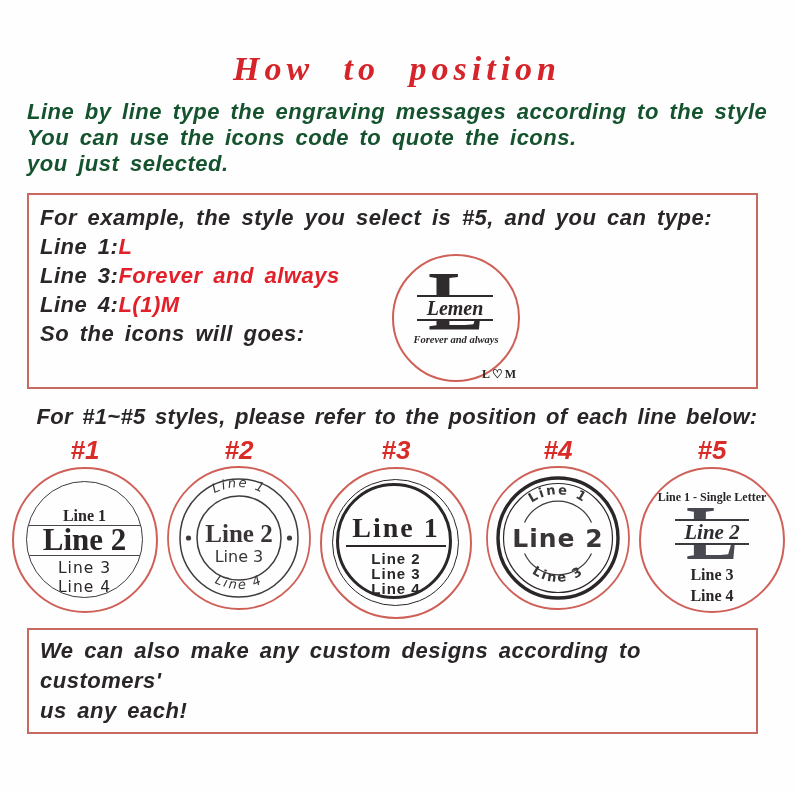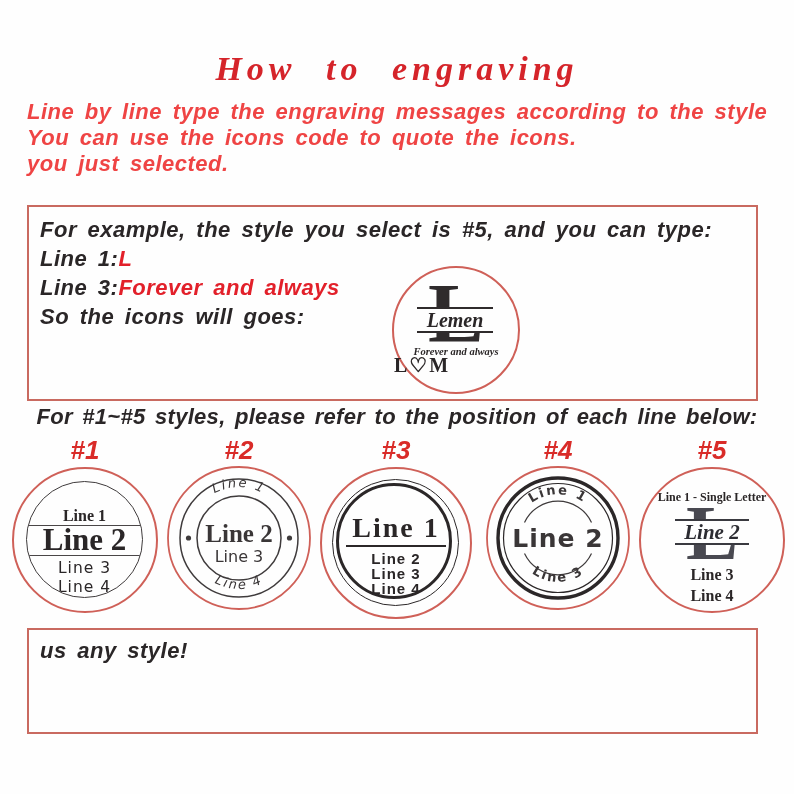--- a/index.html
+++ b/index.html
@@ -8,47 +8,47 @@
   .abs{position:absolute;}
 
   
   .title{top:50px;left:0;width:100%;text-align:center;
          font-family:"Liberation Serif",serif;font-style:italic;font-weight:bold;
          font-size:34px;color:#d5242a;letter-spacing:5px;word-spacing:16px;}
 
   
   .intro{left:27px;top:99px;width:745px;
          font-weight:bold;font-style:italic;font-size:22px;line-height:26px;
-         letter-spacing:.5px;word-spacing:4px;color:#ef4444;}
+         letter-spacing:.5px;word-spacing:4px;color:#14532d;}
 
   
   .redbox{border:2px solid #c96a60;background:#fefefe;}
-  .box1{left:27px;top:193px;width:727px;height:192px;margin-top:12px;}
+  .box1{left:27px;top:193px;width:727px;height:192px;}
   .box2{left:27px;top:628px;width:727px;height:102px;}
 
   .box1-text{left:11px;top:8px;font-weight:bold;font-style:italic;font-size:22px;
              letter-spacing:.5px;word-spacing:4px;}
   .box1-text .row{height:29px;line-height:29px;white-space:nowrap;}
   .red-val{color:#e2202a;}
 
   .box2-text{left:11px;top:6px;font-weight:bold;font-style:italic;font-size:22px;
              line-height:30px;letter-spacing:.5px;word-spacing:4px;}
 
   
   .preview{left:363px;top:59px;width:124px;height:124px;border:2px solid #cf6058;border-radius:50%;}
   .mono-letter{left:0;top:15px;width:100%;height:62px;display:flex;align-items:center;justify-content:center;
                font-family:"Liberation Serif",serif;font-weight:bold;font-size:84px;line-height:1;color:#2f2b2c;z-index:1;}
   .mono-band{left:23px;top:39px;width:76px;height:22px;background:#fefefe;
              border-top:2px solid #2f2b2c;border-bottom:2px solid #2f2b2c;z-index:2;
              display:flex;align-items:center;justify-content:center;
              font-family:"Liberation Serif",serif;font-weight:bold;font-style:italic;font-size:20px;}
   .mono-tag{left:0;top:78px;width:100%;text-align:center;z-index:2;
             font-family:"Liberation Serif",serif;font-weight:bold;font-style:italic;font-size:10.5px;}
-  .mono-ini{left:0;top:85px;width:100%;text-align:left;z-index:2;
-            font-family:"Liberation Serif",serif;font-weight:bold;font-size:20px;letter-spacing:2px;}
+  .mono-ini{left:0;top:111px;width:100%;text-align:right;z-index:2;
+            font-family:"Liberation Serif",serif;font-weight:bold;font-size:12px;letter-spacing:2px;}
 
   
   .heading2{top:404px;left:0;width:100%;text-align:center;
             font-weight:bold;font-style:italic;font-size:22px;letter-spacing:.3px;word-spacing:3px;}
 
   
   .cell{position:absolute;top:437px;width:146px;text-align:center;}
   .cell-label{font-weight:bold;font-style:italic;font-size:26px;color:#d92b28;height:28px;line-height:26px;}
   .circle-red{position:relative;margin-top:2px;width:142px;height:142px;border:2px solid #cf6058;border-radius:50%;}
   .c3 .circle-red{width:148px;height:148px;}
@@ -89,33 +89,34 @@
   .c5 .l3{position:absolute;left:0;top:97px;width:100%;font-family:"Liberation Serif",serif;font-weight:600;font-size:16px;z-index:2;}
   .c5 .l4{position:absolute;left:0;top:118px;width:100%;font-family:"Liberation Serif",serif;font-weight:600;font-size:16px;z-index:2;}
 
   svg text{fill:#3a3637;}
 </style>
 </head>
 <body>
 
 <div class="page">
 
-  <div class="abs title">How to engraving</div>
+  <div class="abs title">How to position</div>
 
   <div class="abs intro">
     <div>Line by line type the engraving messages according to the style</div>
     <div>You can use the icons code to quote the icons.</div>
     <div>you just selected.</div>
   </div>
 
   <div class="abs redbox box1">
     <div class="abs box1-text">
       <div class="row">For example, the style you select is #5, and you can type:</div>
       <div class="row"><span>Line 1:</span><span class="red-val">L</span></div>
       <div class="row"><span>Line 3:</span><span class="red-val">Forever and always</span></div>
+      <div class="row"><span>Line 4:</span><span class="red-val">L(1)M</span></div>
       <div class="row">So the icons will goes:</div>
     </div>
 
     <div class="abs preview">
       <div class="abs mono-letter">L</div>
       <div class="abs mono-band">Lemen</div>
       <div class="abs mono-tag">Forever and always</div>
       <div class="abs mono-ini">L♡M</div>
     </div>
   </div>
@@ -200,17 +201,18 @@
       <div class="l1">Line 1 - Single Letter</div>
       <div class="mono-letter5">L</div>
       <div class="band5">Line 2</div>
       <div class="l3">Line 3</div>
       <div class="l4">Line 4</div>
     </div>
   </div>
 
   <div class="abs redbox box2">
     <div class="abs box2-text">
-      <div>us any style!</div>
+      <div>We can also make any custom designs according to customers'</div>
+      <div>us any each!</div>
     </div>
   </div>
 
 </div>
 
 </body></html>

